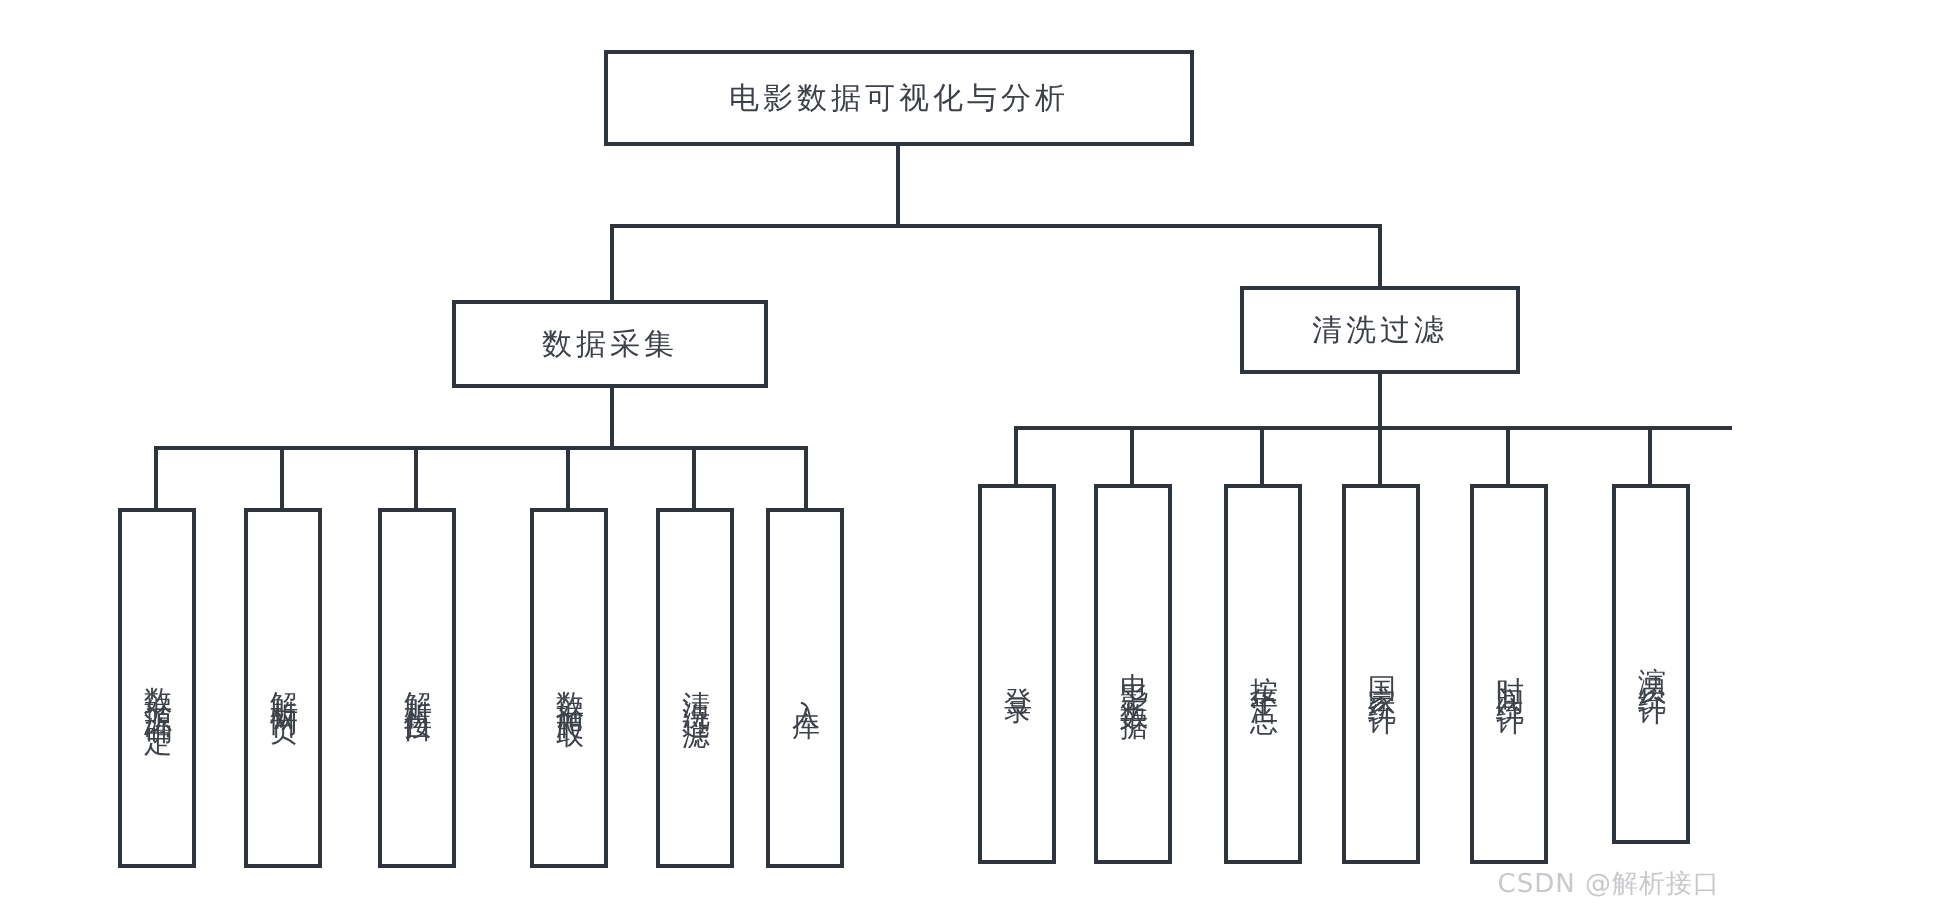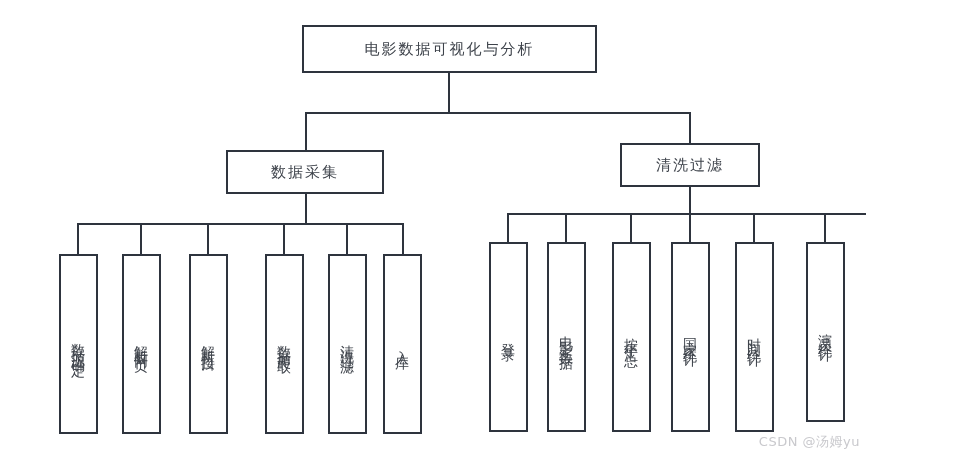--- a/index.html
+++ b/index.html
@@ -128,15 +128,15 @@
   <div class="leaf" style="left:735px;top:242px;height:190px">
     <span class="vt">时间统计</span>
   </div>
   <div class="leaf" style="left:806px;top:242px;height:180px">
     <span class="vt">演员统计</span>
   </div>
   <div class="leaf" style="left:877px;top:242px;height:178px">
     <span class="vt">评分统计</span>
   </div>
 
-  <div class="watermark">CSDN @汤姆yu</div>
+  <div class="watermark">CSDN @解析接口</div>
 
 </div>
 
 </body></html>

